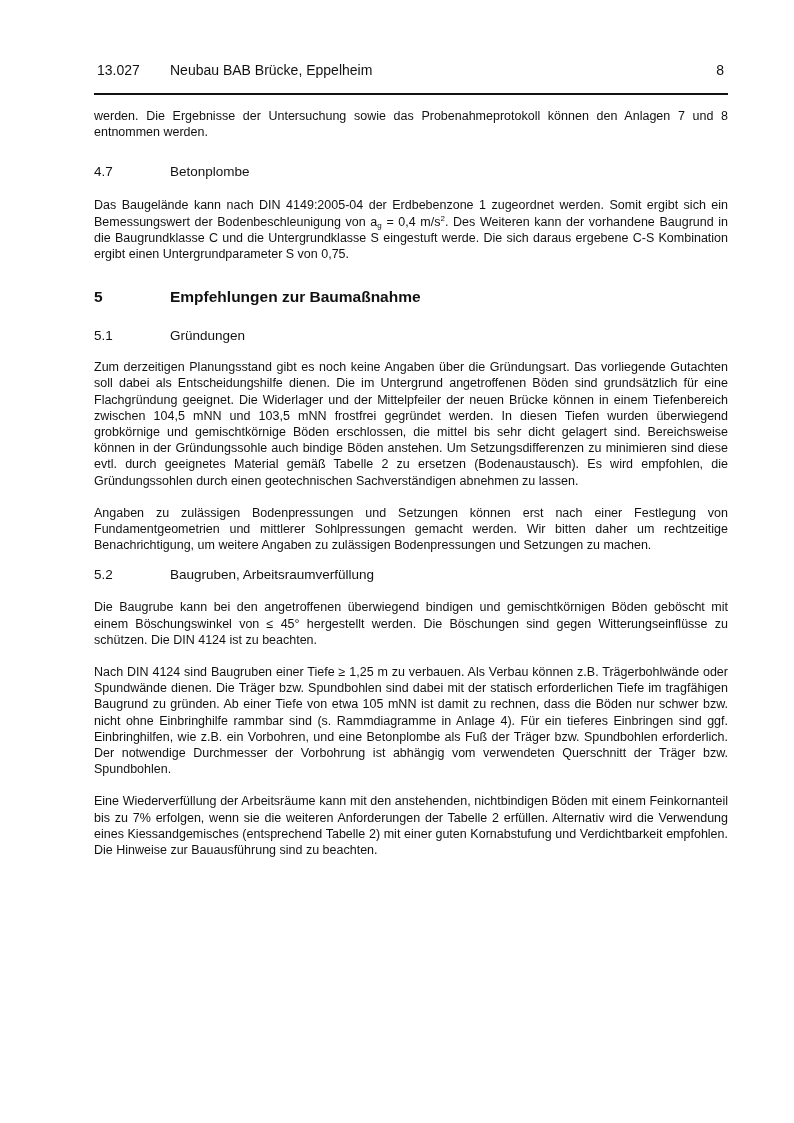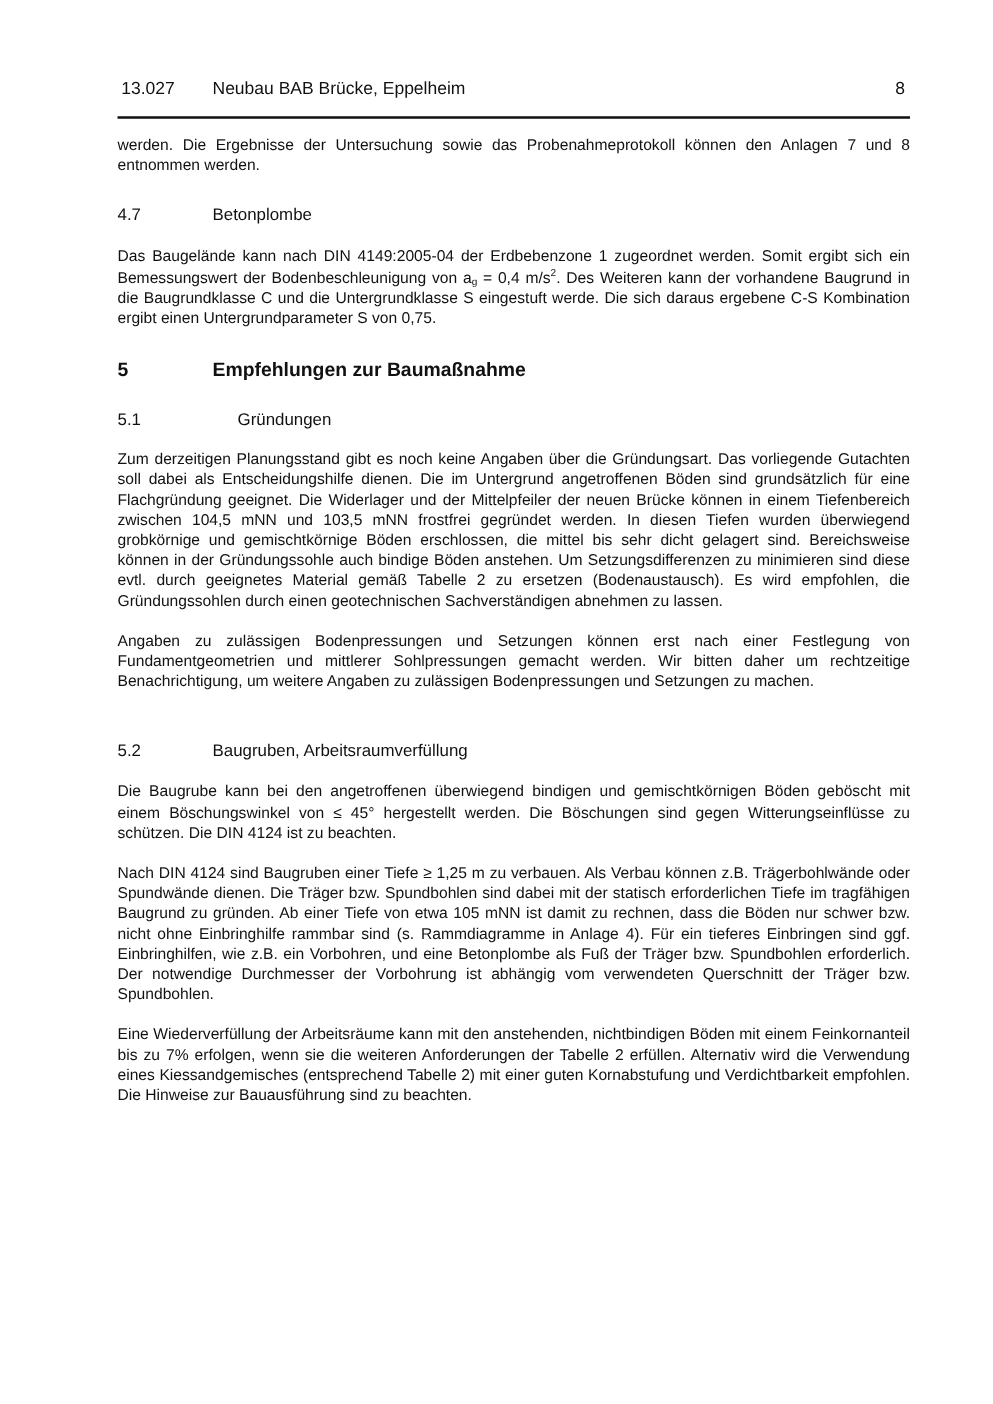--- a/index.html
+++ b/index.html
@@ -37,28 +37,28 @@
       <span class="n">4.7</span>
       <span>Betonplombe</span>
     </div>
     <p style="margin-top:18px;"><span>Das Baugelände kann nach DIN 4149:2005-04 der Erdbebenzone 1 zugeordnet werden. Somit ergibt sich ein Bemessungswert der Bodenbeschleunigung von a</span><sub>g</sub><span> = 0,4 m/s</span><sup>2</sup><span>. Des Weiteren kann der vorhandene Baugrund in die Baugrundklasse C und die Untergrundklasse S eingestuft werde. Die sich daraus ergebene C-S Kombination ergibt einen Untergrundparameter S von 0,75.</span></p>
 
     <div class="h1" style="margin-top:26px;">
       <span class="n">5</span>
       <span>Empfehlungen zur Baumaßnahme</span>
     </div>
 
-    <div class="h2" style="margin-top:22px;gap:20px;">
+    <div class="h2" style="margin-top:22px;">
       <span class="n">5.1</span>
       <span>Gründungen</span>
     </div>
     <p style="margin-top:16px;">Zum derzeitigen Planungsstand gibt es noch keine Angaben über die Gründungsart. Das vorliegende Gutachten soll dabei als Entscheidungshilfe dienen. Die im Untergrund angetroffenen Böden sind grundsätzlich für eine Flachgründung geeignet. Die Widerlager und der Mittelpfeiler der neuen Brücke können in einem Tiefenbereich zwischen 104,5 mNN und 103,5 mNN frostfrei gegründet werden. In diesen Tiefen wurden überwiegend grobkörnige und gemischtkörnige Böden erschlossen, die mittel bis sehr dicht gelagert sind. Bereichsweise können in der Gründungssohle auch bindige Böden anstehen. Um Setzungsdifferenzen zu minimieren sind diese evtl. durch geeignetes Material gemäß Tabelle 2 zu ersetzen (Bodenaustausch). Es wird empfohlen, die Gründungssohlen durch einen geotechnischen Sachverständigen abnehmen zu lassen.</p>
     <p style="margin-top:16px;">Angaben zu zulässigen Bodenpressungen und Setzungen können erst nach einer Festlegung von Fundamentgeometrien und mittlerer Sohlpressungen gemacht werden. Wir bitten daher um rechtzeitige Benachrichtigung, um weitere Angaben zu zulässigen Bodenpressungen und Setzungen zu machen.</p>
 
-    <div class="h2" style="margin-top:40px;">
+    <div class="h2" style="margin-top:14px;">
       <span class="n">5.2</span>
       <span>Baugruben, Arbeitsraumverfüllung</span>
     </div>
     <p style="margin-top:17px;">Die Baugrube kann bei den angetroffenen überwiegend bindigen und gemischtkörnigen Böden geböscht mit einem Böschungswinkel von ≤ 45° hergestellt werden. Die Böschungen sind gegen Witterungseinflüsse zu schützen. Die DIN 4124 ist zu beachten.</p>
     <p style="margin-top:16px;">Nach DIN 4124 sind Baugruben einer Tiefe ≥ 1,25 m zu verbauen. Als Verbau können z.B. Trägerbohlwände oder Spundwände dienen. Die Träger bzw. Spundbohlen sind dabei mit der statisch erforderlichen Tiefe im tragfähigen Baugrund zu gründen. Ab einer Tiefe von etwa 105 mNN ist damit zu rechnen, dass die Böden nur schwer bzw. nicht ohne Einbringhilfe rammbar sind (s. Rammdiagramme in Anlage 4). Für ein tieferes Einbringen sind ggf. Einbringhilfen, wie z.B. ein Vorbohren, und eine Betonplombe als Fuß der Träger bzw. Spundbohlen erforderlich. Der notwendige Durchmesser der Vorbohrung ist abhängig vom verwendeten Querschnitt der Träger bzw. Spundbohlen.</p>
     <p style="margin-top:16px;">Eine Wiederverfüllung der Arbeitsräume kann mit den anstehenden, nichtbindigen Böden mit einem Feinkornanteil bis zu 7% erfolgen, wenn sie die weiteren Anforderungen der Tabelle 2 erfüllen. Alternativ wird die Verwendung eines Kiessandgemisches (entsprechend Tabelle 2) mit einer guten Kornabstufung und Verdichtbarkeit empfohlen. Die Hinweise zur Bauausführung sind zu beachten.</p>
   </div>
 </div>
 
 </body></html>

